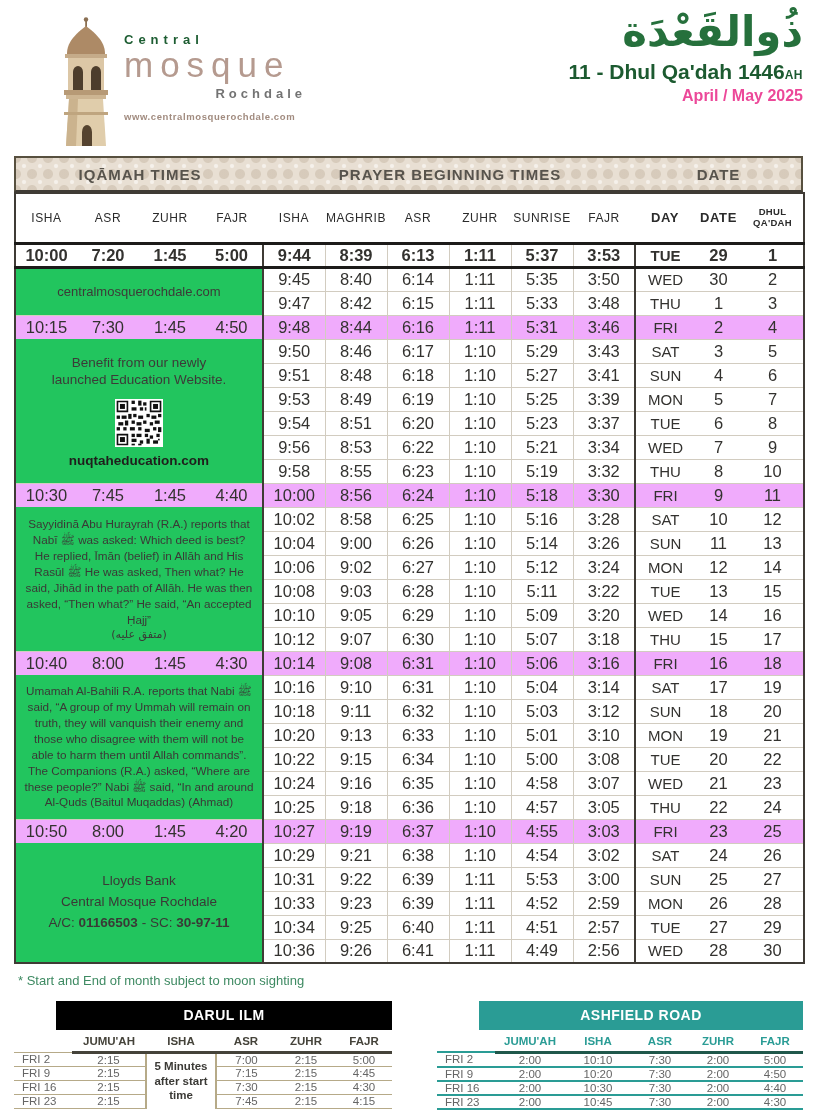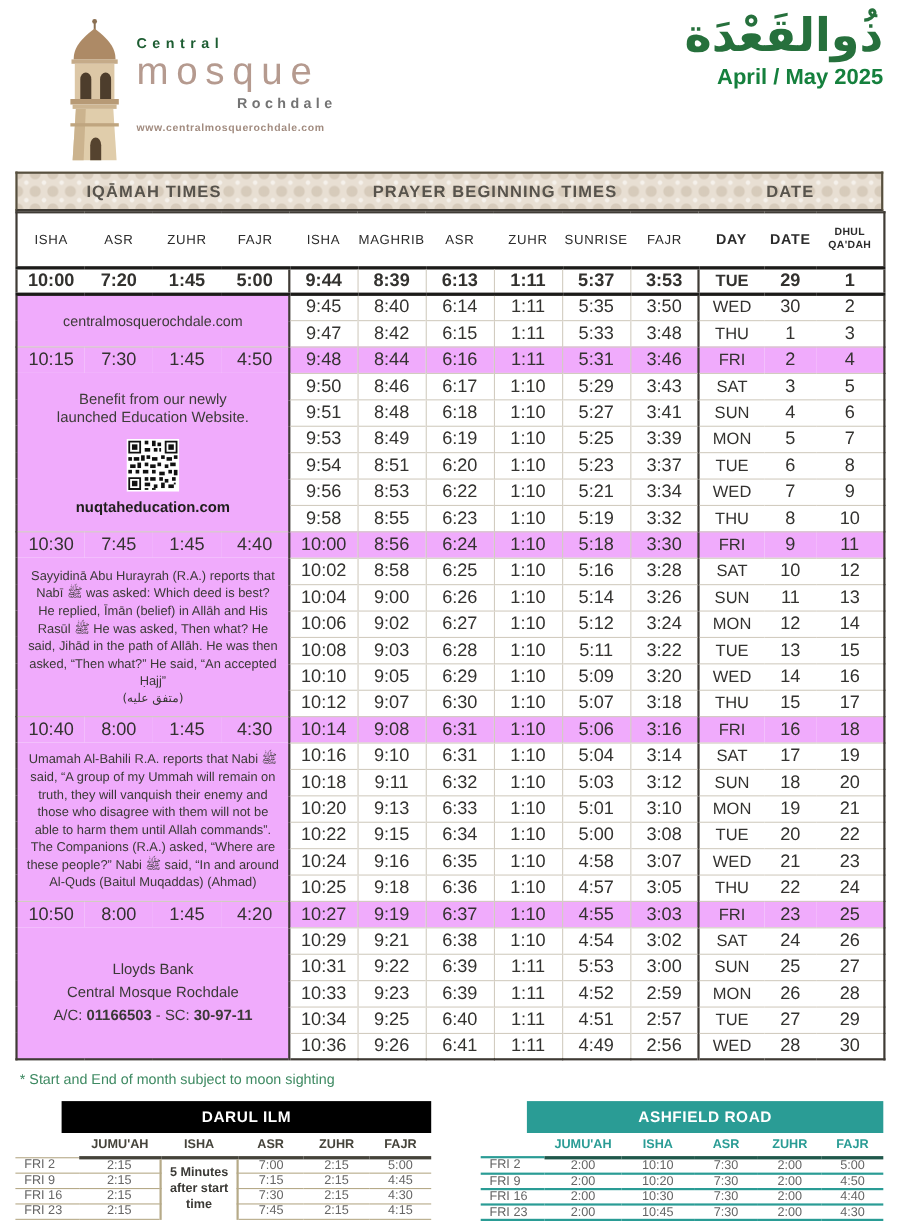--- a/index.html
+++ b/index.html
@@ -11,21 +11,21 @@
   .minaret { position:absolute; left:56px; top:16px; }
   .logo-text { position:absolute; left:124px; top:32px; width:182px; }
   .logo-central { color:#1d5d32; font-weight:bold; font-size:13px; letter-spacing:5px; }
   .logo-mosque { color:#b59a8f; font-size:35px; letter-spacing:7px; line-height:1.05; }
   .logo-rochdale { color:#737373; font-weight:bold; font-size:13px; letter-spacing:4px; text-align:right; margin-top:2px; }
   .logo-url { color:#a18b7f; font-weight:bold; font-size:9.5px; letter-spacing:0.6px; margin-top:10px; }
   .title-block { position:absolute; right:14px; top:8px; text-align:right; }
   .arabic-month { font-family:"DejaVu Sans",sans-serif; color:#26703c; font-size:42px; line-height:1.15; font-weight:bold; }
   .hijri-line { color:#1c5a30; font-weight:bold; font-size:21px; margin-top:4px; }
   .hijri-line .ah { font-size:12px; letter-spacing:0.5px; }
-  .greg-line { color:#15803d; font-weight:bold; font-size:20px; margin-top:3px; }
+  .greg-line { color:#ec4899; font-weight:bold; font-size:16px; margin-top:3px; }
 
   
   .band { margin:4px 14px 0 14px; height:36px; display:flex; align-items:center;
           border:2px solid #57503f; border-bottom:2px solid #3f3b35;
           background:
             radial-gradient(circle, rgba(255,255,255,0.55) 1.5px, transparent 2.6px),
             radial-gradient(circle, rgba(186,170,148,0.38) 4.5px, transparent 5.5px),
             #e8dfd3;
           background-size:16px 16px, 16px 16px; background-position:0 0, 8px 8px; }
   .band > div { text-align:center; font-weight:bold; font-size:15px; letter-spacing:1px; color:#57534c; }
@@ -40,21 +40,21 @@
   .main thead th.small { font-weight:bold; font-size:9.5px; line-height:1.15; letter-spacing:0.3px; }
   .main tbody tr { height:24px; }
   .main tbody td { text-align:center; font-size:16.5px; color:#33322f; border-top:1px solid #d2ccc0; }
   .main td.p { border-left:1px solid #d2ccc0; }
   .main td.sec-l { border-left:2px solid #3f3b35; }
   .main td.day { font-size:15px; }
   .main tr.first td { font-weight:bold; border-bottom:3px solid #1c1b19; }
   .main tr.fri td { background:#f0abfc; }
   .main td.iq-time { font-size:16.5px; }
   .main td.iqb { font-weight:bold; }
-  .main td.iq-info { background:#f0abfc; border:0; border-right:0; vertical-align:middle; padding:2px 8px; }
+  .main td.iq-info { background:#22c55e; border:0; border-right:0; vertical-align:middle; padding:2px 8px; }
   .iqc { text-align:center; }
   .site { font-size:13px; color:#3c3b38; }
   .edu-line { font-size:13.5px; color:#3c3b38; line-height:1.3; }
   .qr-wrap { margin:10px auto 6px auto; width:48px; height:48px; }
   .edu-site { font-weight:bold; font-size:13.5px; color:#1f1e1c; }
   .hadith { font-size:11.7px; line-height:1.36; color:#3a3936; }
   .hadith-ar { font-family:"DejaVu Sans",sans-serif; font-size:11px; color:#3a3936; margin-top:1px; }
   .bank-line { font-size:13.5px; line-height:1.55; color:#3a3936; }
   .bank-line .bold { font-weight:bold; }
 
@@ -107,20 +107,21 @@
       <path d="M26 130 V116 a5 7 0 0 1 10 0 V130 Z" fill="#55432f"></path>
     </svg>
     <div class="logo-text">
       <div class="logo-central">Central</div>
       <div class="logo-mosque">mosque</div>
       <div class="logo-rochdale">Rochdale</div>
       <div class="logo-url">www.centralmosquerochdale.com</div>
     </div>
     <div class="title-block">
       <div class="arabic-month">ذُوالقَعْدَة</div>
+      <div class="hijri-line"><span>11 - Dhul Qa'dah 1446</span><span class="ah">AH</span></div>
       <div class="greg-line">April / May 2025</div>
     </div>
   </div>
 
   <div class="band">
     <div class="b1">IQĀMAH TIMES</div>
     <div class="b2">PRAYER BEGINNING TIMES</div>
     <div class="b3">DATE</div>
   </div>
 

